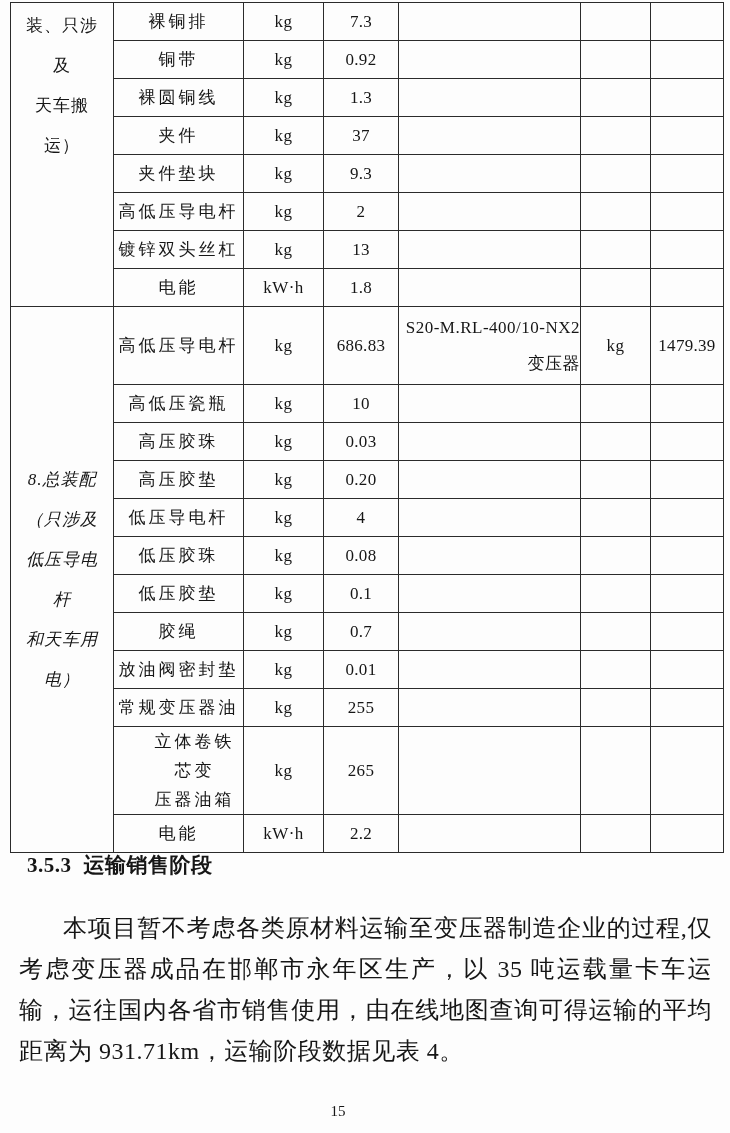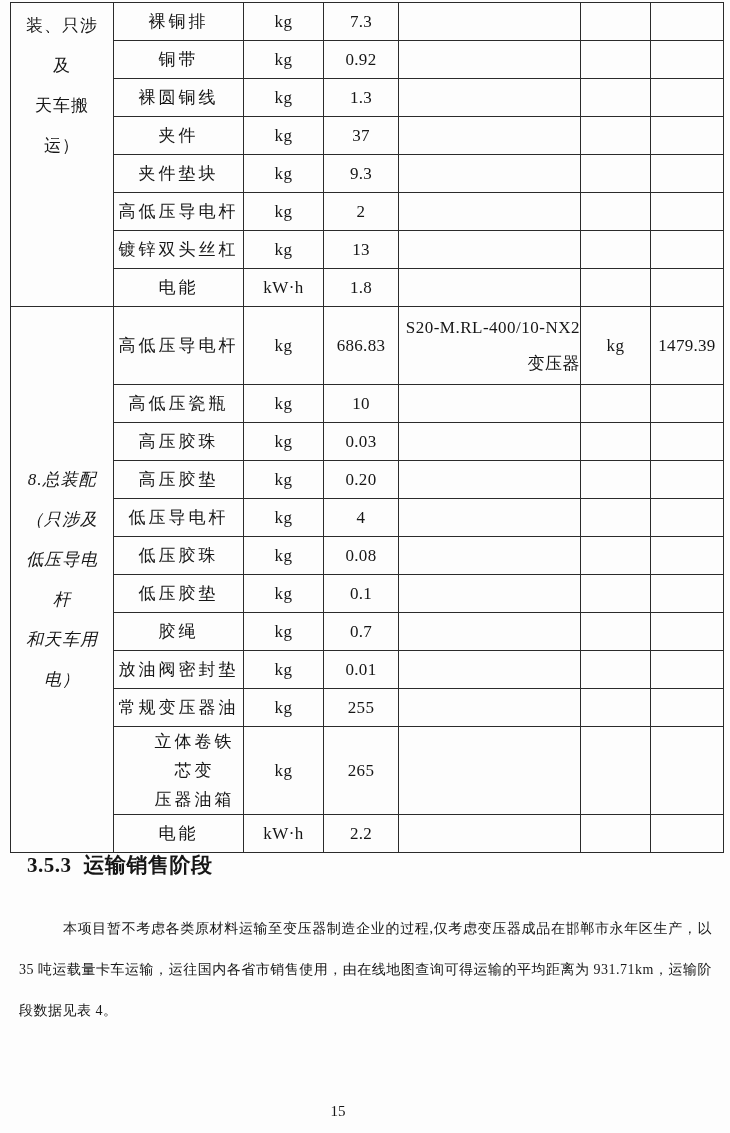--- a/index.html
+++ b/index.html
@@ -33,21 +33,21 @@
   td.unit{letter-spacing:0.5px;}
   td.qty{letter-spacing:0.3px;}
   td.prod div{line-height:36px;letter-spacing:0.5px;text-align:right;}
 
   .content{position:absolute;left:19px;top:843px;width:693px;}
   .sec-heading{
     margin:8px;font-size:21px;font-weight:bold;letter-spacing:0.5px;
   }
   .sec-heading .num{margin-right:12px;}
   .body-para{
-    margin:29px 0 0 0;font-size:14px;line-height:41px;
+    margin:29px 0 0 0;font-size:24px;line-height:41px;
     text-align:justify;text-indent:44px;letter-spacing:0.5px;
   }
   .page-number{
     position:absolute;top:1103px;left:0;width:676px;
     text-align:center;font-size:15px;
   }
 </style>
 </head>
 <body>
 

